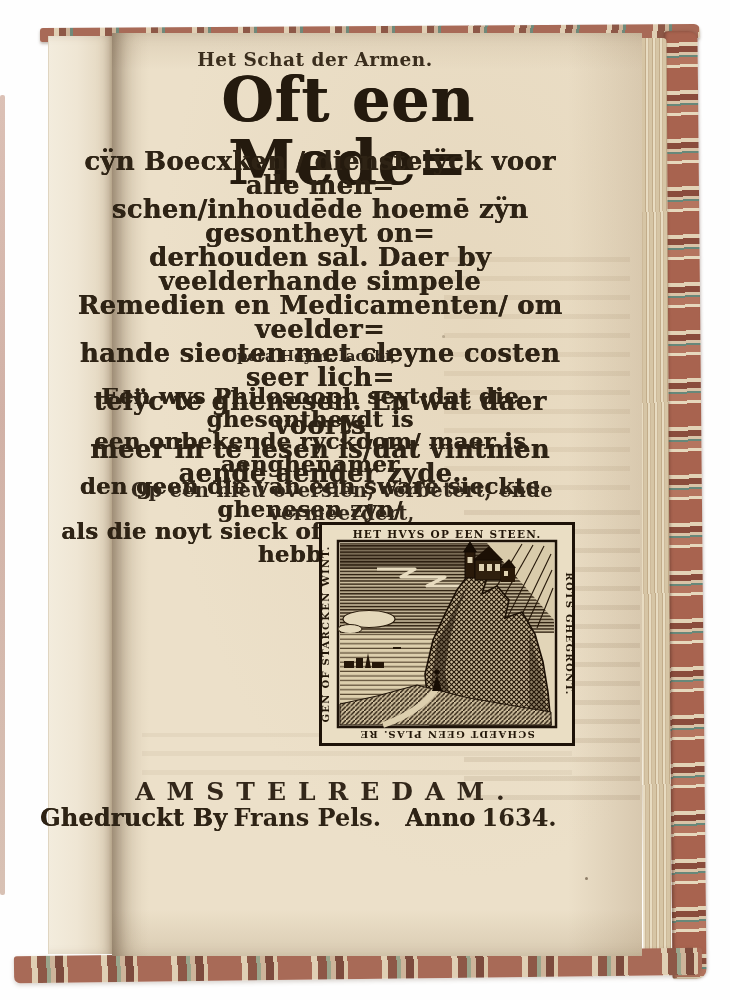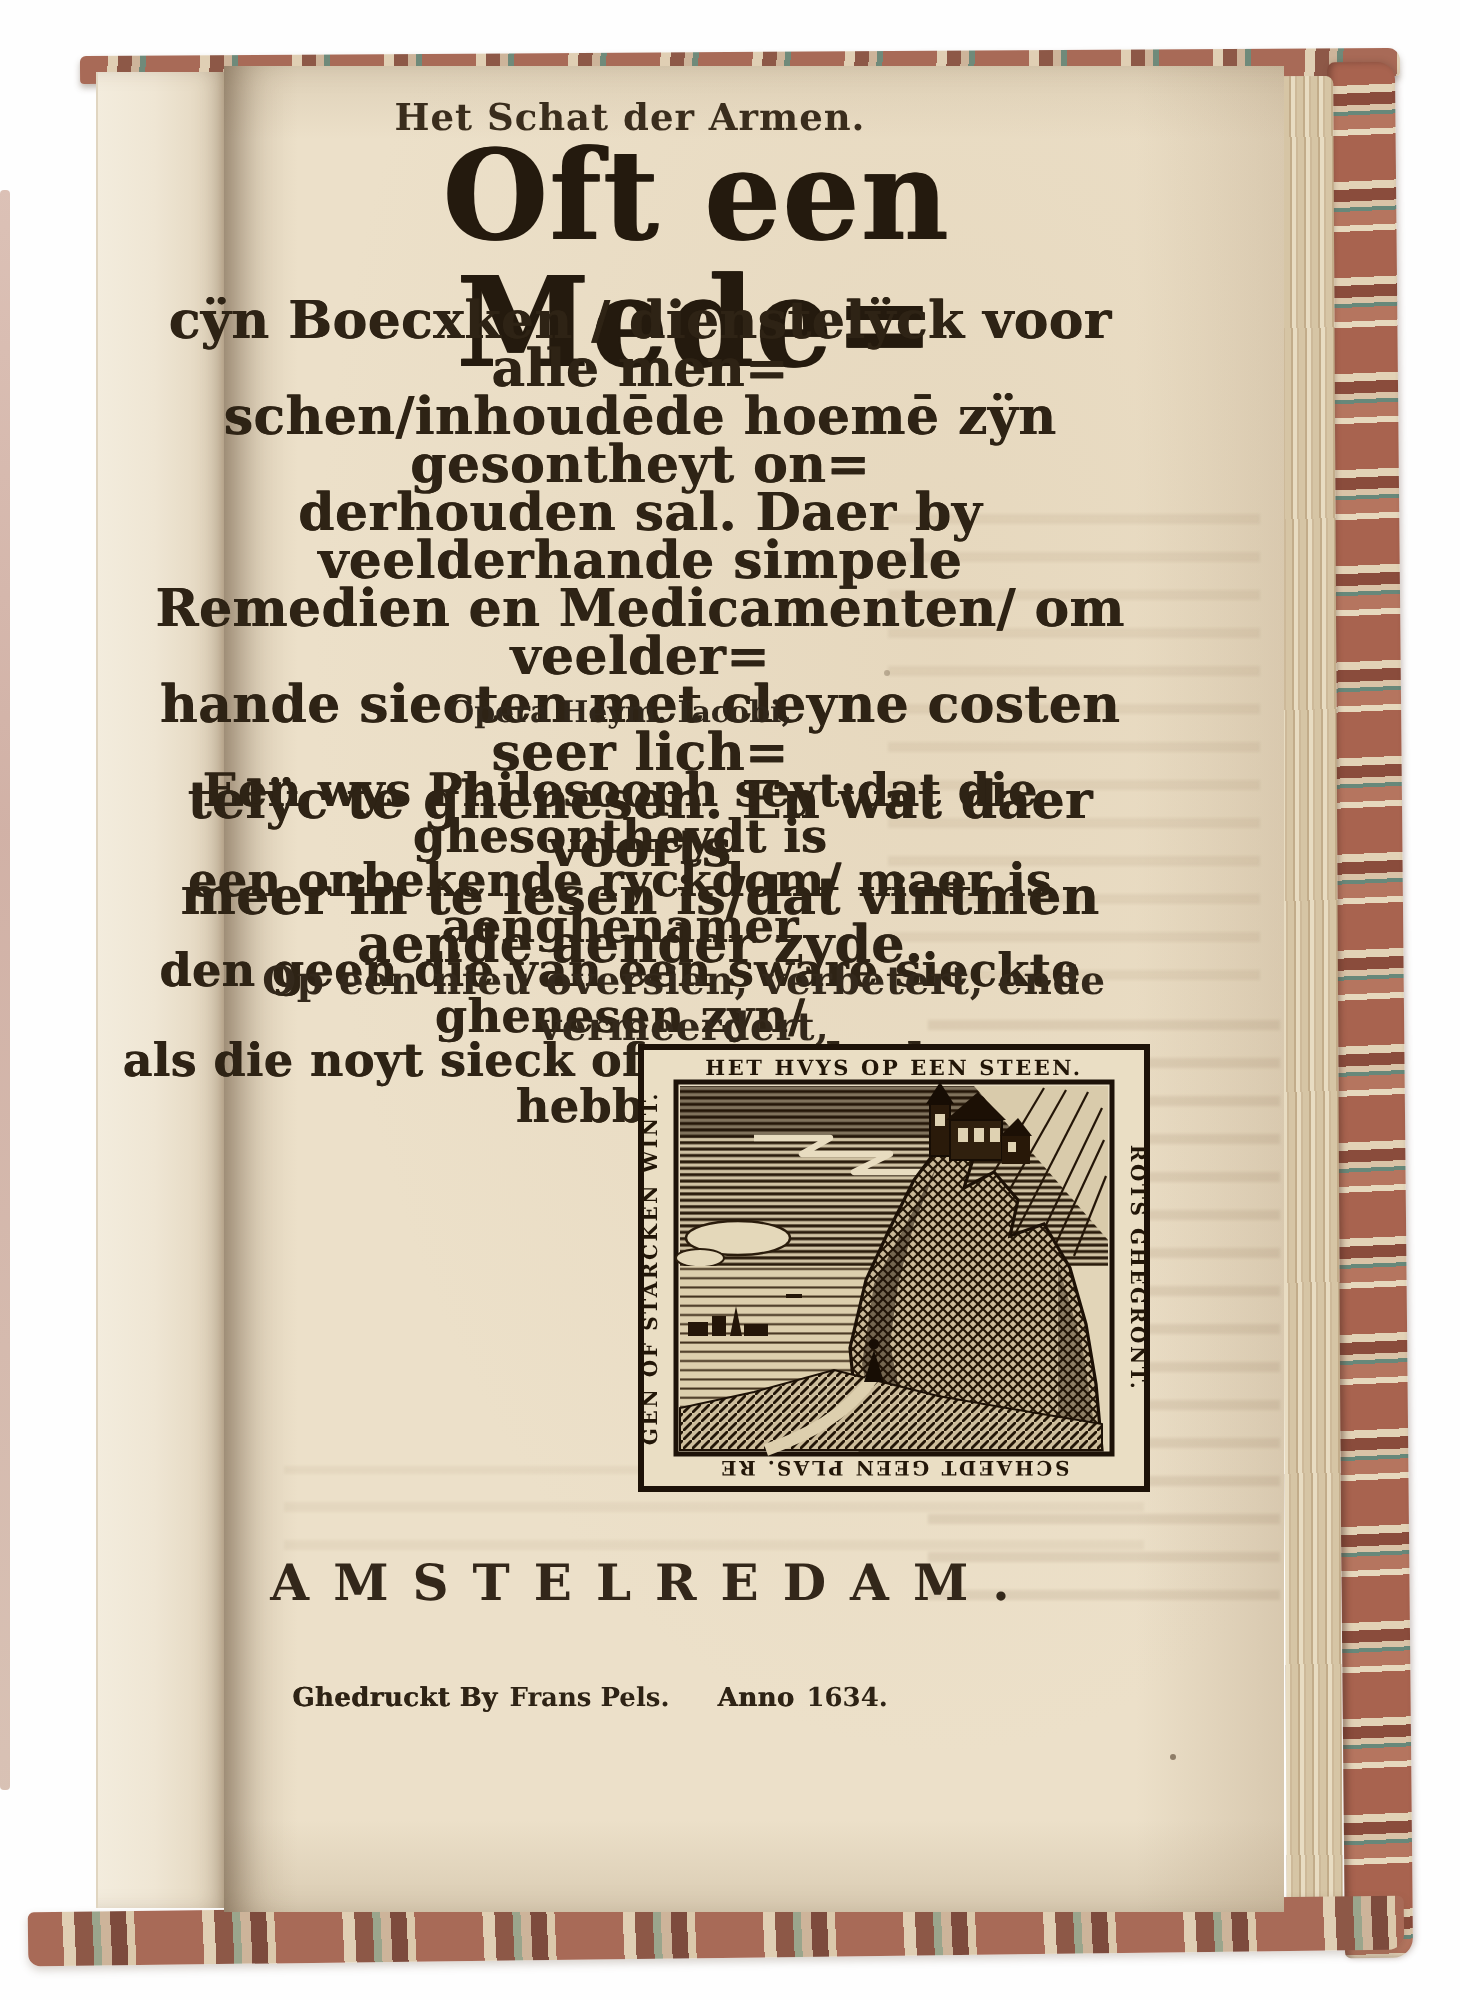--- a/index.html
+++ b/index.html
@@ -88,21 +88,21 @@
     top:37px;font-size:60px;line-height:1.02;font-weight:700;color:#241a0e;
     letter-spacing:1px;transform:translateX(28px) scaleY(1.04);
     text-shadow:.8px 0 0 currentColor;
   }
   .para1{top:116px;font-size:26px;line-height:24px;color:#2e2315;}
   .latin{top:312px;font-size:15px;line-height:22px;color:#30261a;transform:translateX(-10px);}
   .motto{top:352px;font-size:23px;line-height:22.5px;color:#2e2315;transform:translateX(-10px);}
   .edition{top:446px;font-size:19.5px;letter-spacing:.3px;color:#33281b;transform:translateX(22px);}
   .woodcut-wrap{top:489px;left:127px;width:256px;height:228px;}
   .place-line{top:744px;font-size:25px;letter-spacing:12px;color:#33271a;transform:translateX(6px);}
-  .imprint-line{top:770px;font-size:13px;color:#2e2315;transform:translateX(-25px);white-space:nowrap;margin-top:39px;}
+  .imprint-line{top:770px;font-size:24px;color:#2e2315;transform:translateX(-25px);white-space:nowrap;}
   .imprint-line .gap{display:inline-block;width:24px;}
   .imprint-line .sp{display:inline-block;width:6px;}
   svg text{font-family:"DejaVu Serif","Liberation Serif",serif;font-weight:600;fill:#221608;}
 </style>
 </head>
 <body>
 
 <div id="stage">
 
   <div class="spine-sliver"></div>

